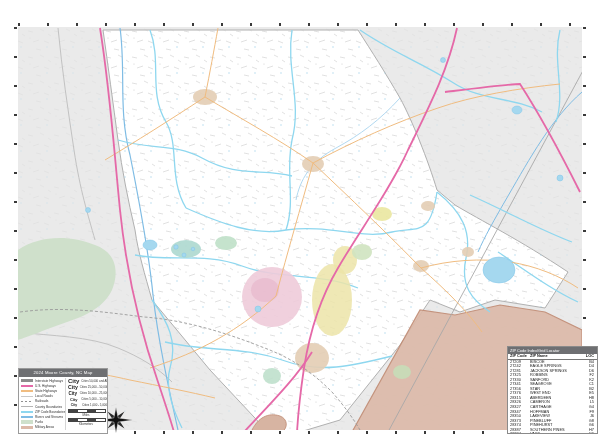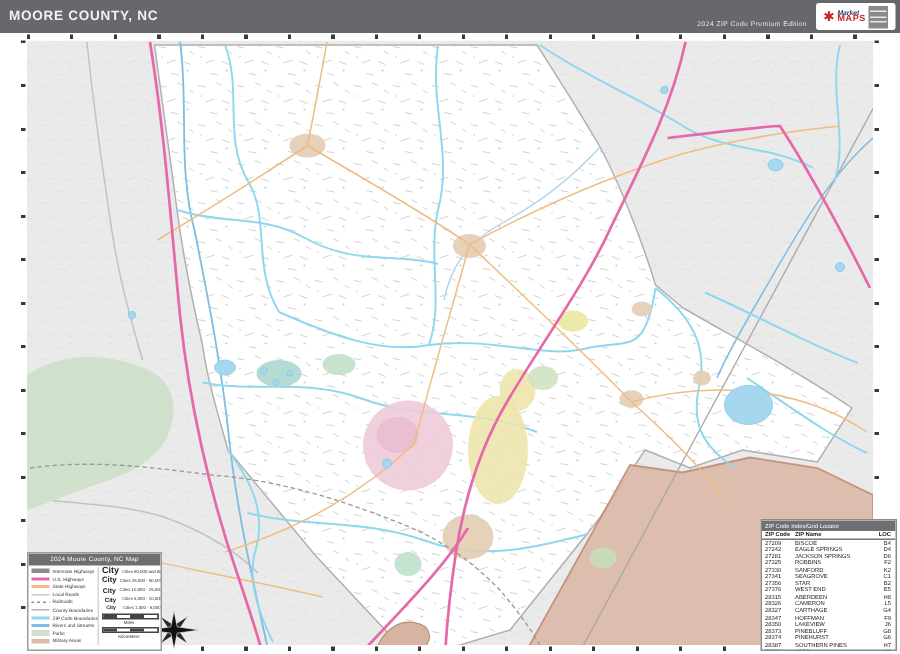--- a/index.html
+++ b/index.html
@@ -55,36 +55,20 @@
   .trow .c2{width:14px;flex:0 0 14px;text-align:right;}
   #tcols{border-bottom:.5px solid #777;font-weight:bold;}
   
   #compass{position:absolute;left:99px;top:407px;}
 </style>
 </head>
 <body>
 
 <div id="stage">
 
-  <div id="topbar">
-    <span class="title">MOORE COUNTY, NC</span>
-    <span class="edition">2024 ZIP Code Premium Edition</span>
-    <div id="logo">
-      <span class="mark">✱</span>
-      <span class="wordmark">
-        <span class="w1">Market</span>
-        <span class="w2">MAPS</span>
-      </span>
-      <span class="panel">
-          <i></i>
-          <i></i>
-          <i></i>
-        </span>
-    </div>
-  </div>
 
   <div class="ticks-h" style="top:23px"></div>
   <div class="ticks-h" style="top:431px"></div>
   <div class="ticks-v" style="left:14px"></div>
   <div class="ticks-v" style="left:583px"></div>
 
   <svg id="map-svg" width="564" height="403" viewBox="18 27 564 403">
     <defs>
       <pattern id="tex" width="26" height="26" patternUnits="userSpaceOnUse">
         <path d="M2,5 l5,1 M14,3 l4,2 M7,16 l6,-2 M18,15 l5,2 M10,23 l5,1 M22,8 l3,2" stroke="#c6c6c6" stroke-width="0.6" fill="none"></path>

